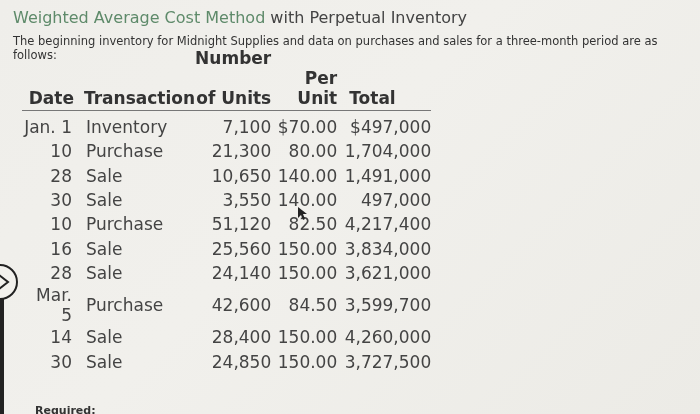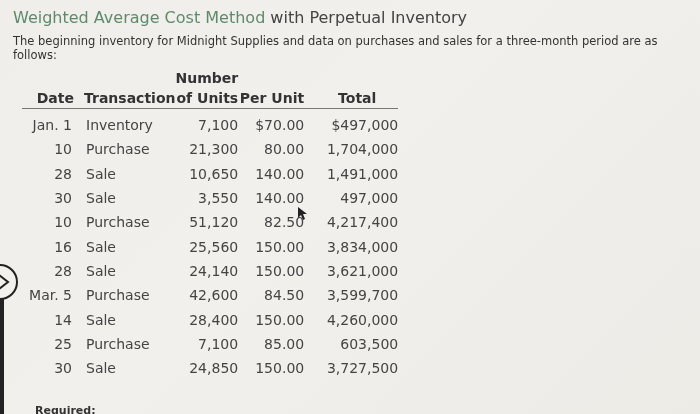--- a/index.html
+++ b/index.html
@@ -9,29 +9,29 @@
     font-family: "DejaVu Sans", sans-serif; color:#3a3a3a;
   }
   .title {
     position:absolute; left:13px; top:8px; font-size:16px; color:#444;
   }
   .title .accent { color:#5e8a6a; }
   .intro {
     position:absolute; left:13px; top:34px; font-size:11.5px; color:#333;
   }
   table {
-    position:absolute; left:22px; top:68px; border-collapse:collapse;
-    font-size:14px; color:#444;
+    position:absolute; left:22px; top:48px; border-collapse:collapse;
+    font-size:17px; color:#444;
   }
   th { font-weight:bold; color:#333; padding:0; vertical-align:bottom; }
   th.h-date { width:52px; text-align:right; padding-right:6px; }
   th.h-trans { width:86px; text-align:right; padding-left:4px; }
   th.h-units { width:62px; text-align:right; }
   th.h-per { width:66px; text-align:right; }
-  th.h-total { width:82px; text-align:center; padding-left:12px; }
+  th.h-total { width:82px; text-align:left; padding-left:12px; }
   .hdr-row th { height:18px; }
   .hdr-row2 th { height:20px; border-bottom:1.5px solid #777; padding-bottom:2px; }
   td { padding:0; height:24.3px; }
   td.date { text-align:right; padding-right:8px; }
   td.trans { text-align:left; padding-left:6px; }
   td.units { text-align:right; }
   td.per { text-align:right; }
   td.total { text-align:right; }
   .first-row td { padding-top:4px;margin-top:8px; }
   .nav-arrow {
@@ -132,27 +132,20 @@
       <td class="total">3,599,700</td>
     </tr>
     <tr>
       <td class="date">14</td>
       <td class="trans">Sale</td>
       <td class="units">28,400</td>
       <td class="per">150.00</td>
       <td class="total">4,260,000</td>
     </tr>
     <tr>
-      <td class="date">25</td>
-      <td class="trans">Purchase</td>
-      <td class="units">7,100</td>
-      <td class="per">85.00</td>
-      <td class="total">603,500</td>
-    </tr>
-    <tr>
       <td class="date">30</td>
       <td class="trans">Sale</td>
       <td class="units">24,850</td>
       <td class="per">150.00</td>
       <td class="total">3,727,500</td>
     </tr>
   </tbody>
 </table>
 
 <div class="bar"></div>

